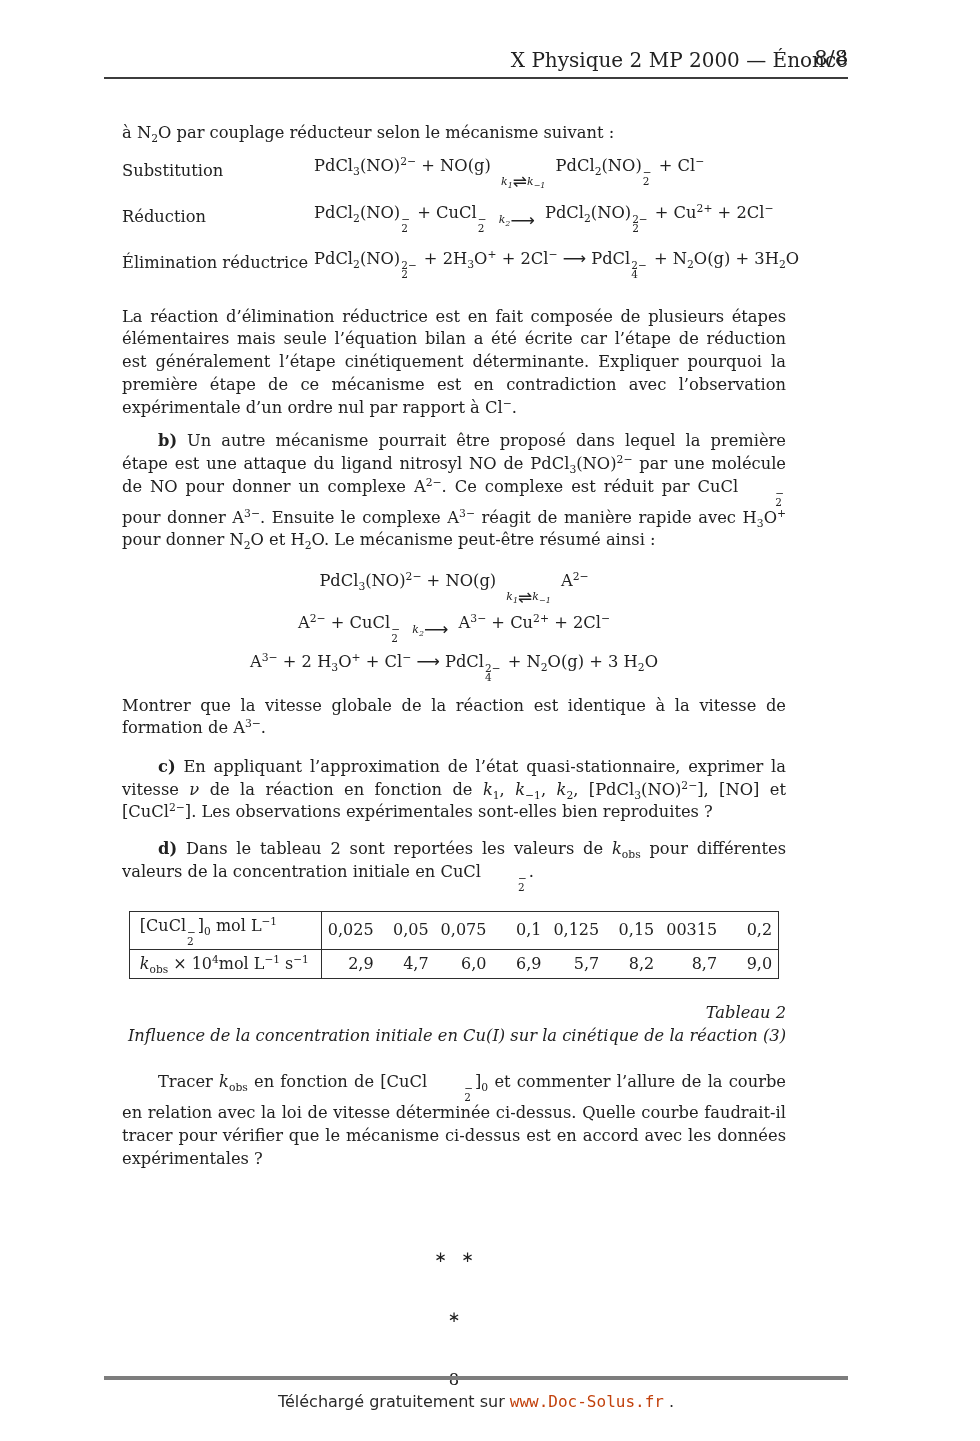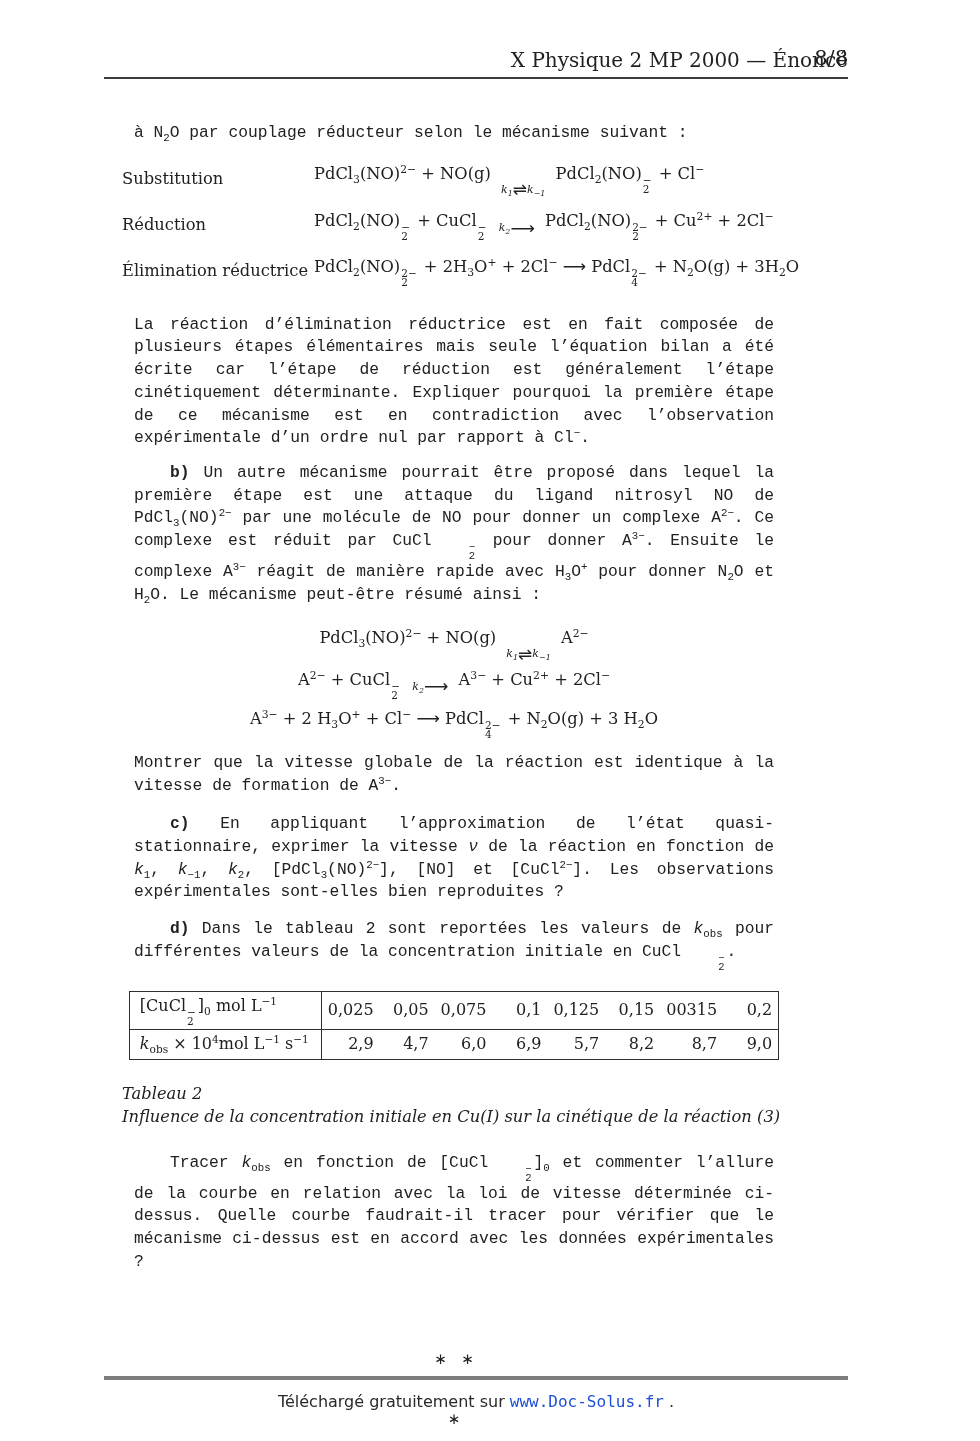--- a/index.html
+++ b/index.html
@@ -18,21 +18,21 @@
   }
   .header-page{
     position:absolute;right:132px;top:46px;
     font-size:21px;line-height:24px;
   }
   .header-rule{
     position:absolute;left:104px;right:132px;top:77px;height:2px;background:#3c3c3c;
   }
   
   .body-col{margin-left:122px;width:664px;}
-  .para{margin:12px;text-align:justify;font-family:Liberation Mono, monospace;}
+  .para{margin:0;text-align:justify;}
   .indent{text-indent:36px;}
   .intro{margin-top:40px;text-align:left;}
   
   .mech{margin-top:4px;}
   .mech-row{display:flex;align-items:center;min-height:46px;}
   .mech-label{width:192px;flex:none;}
   .mech-eq{flex:1;white-space:nowrap;}
   
   sub,sup{font-size:0.66em;line-height:0;}
   
@@ -69,39 +69,39 @@
     border:1.7px solid #2e2e2e;font-weight:normal;
   }
   .data-table th{
     text-align:left;padding:3px 12px 3px 10px;width:150px;white-space:nowrap;
   }
   .data-table td{
     text-align:right;border-left:none;border-right:none;
     padding:3px 6px;min-width:43px;
   }
   .data-table td.last{border-right:1.7px solid #2e2e2e;}
-  .caption{margin-top:22px;text-align:left;font-style:italic;line-height:23px;}
+  .caption{margin-top:22px;text-align:right;font-style:italic;line-height:23px;}
   .p-tracer{margin-top:24px;}
   
   .stars{
     margin-top:36px;text-align:center;white-space:pre;
     line-height:20px;font-family:"DejaVu Sans","DejaVu Serif",sans-serif;font-size:15px;
   }
   .page-number{text-align:center;line-height:22px;margin-top:2px;}
   
   .footer{position:absolute;left:104px;right:132px;top:1376px;}
   .footer-rule{height:4px;background:#7d7d7d;}
   .footer-text{
     margin-top:11px;text-align:center;
     font-family:"DejaVu Sans","Liberation Sans",sans-serif;
     font-size:16px;color:#2a2a2a;
   }
   .footer-link{
     font-family:"DejaVu Sans Mono","Liberation Mono",monospace;
-    color:#1d4ed8;text-decoration:none;
+    color:#c2410c;text-decoration:none;
   }
 </style>
 </head>
 <body>
 
 <div class="page">
 
   <div class="header">
     <div class="header-title">X Physique 2 MP 2000 — Énoncé</div>
     <div class="header-page">8/8</div>

